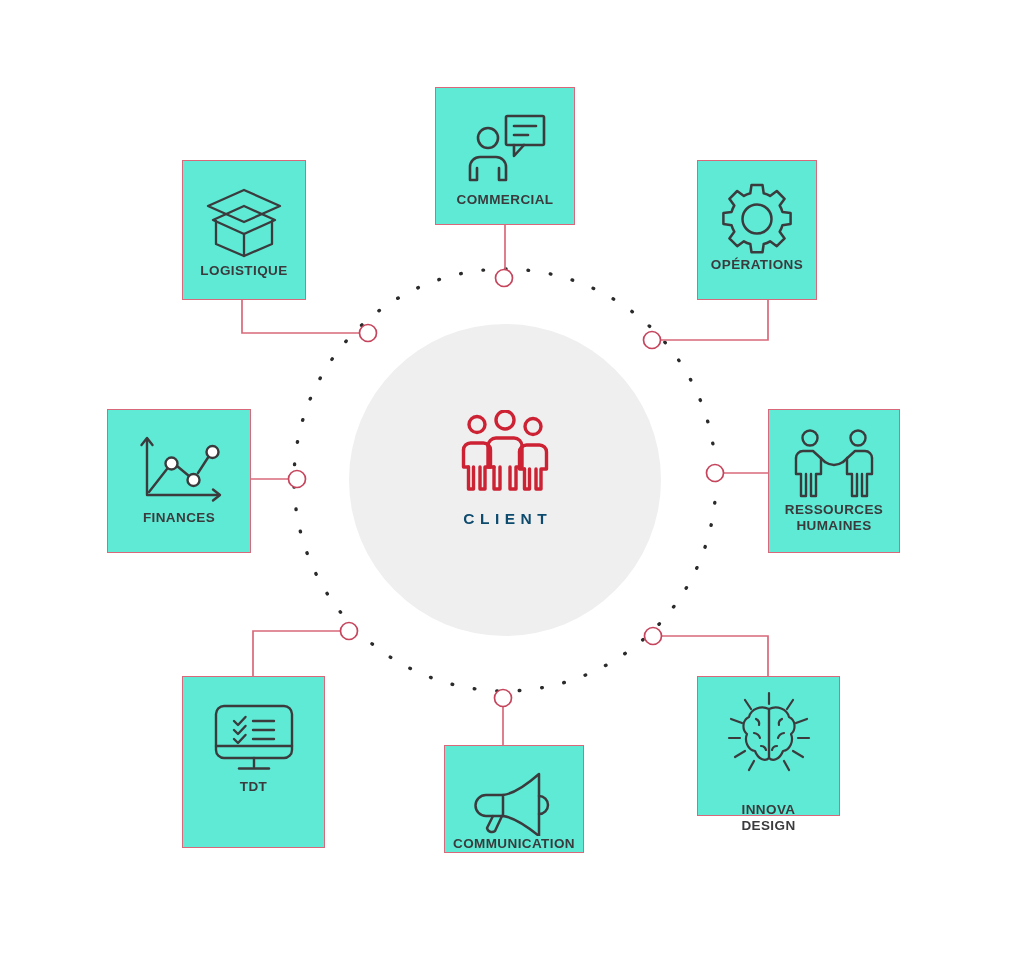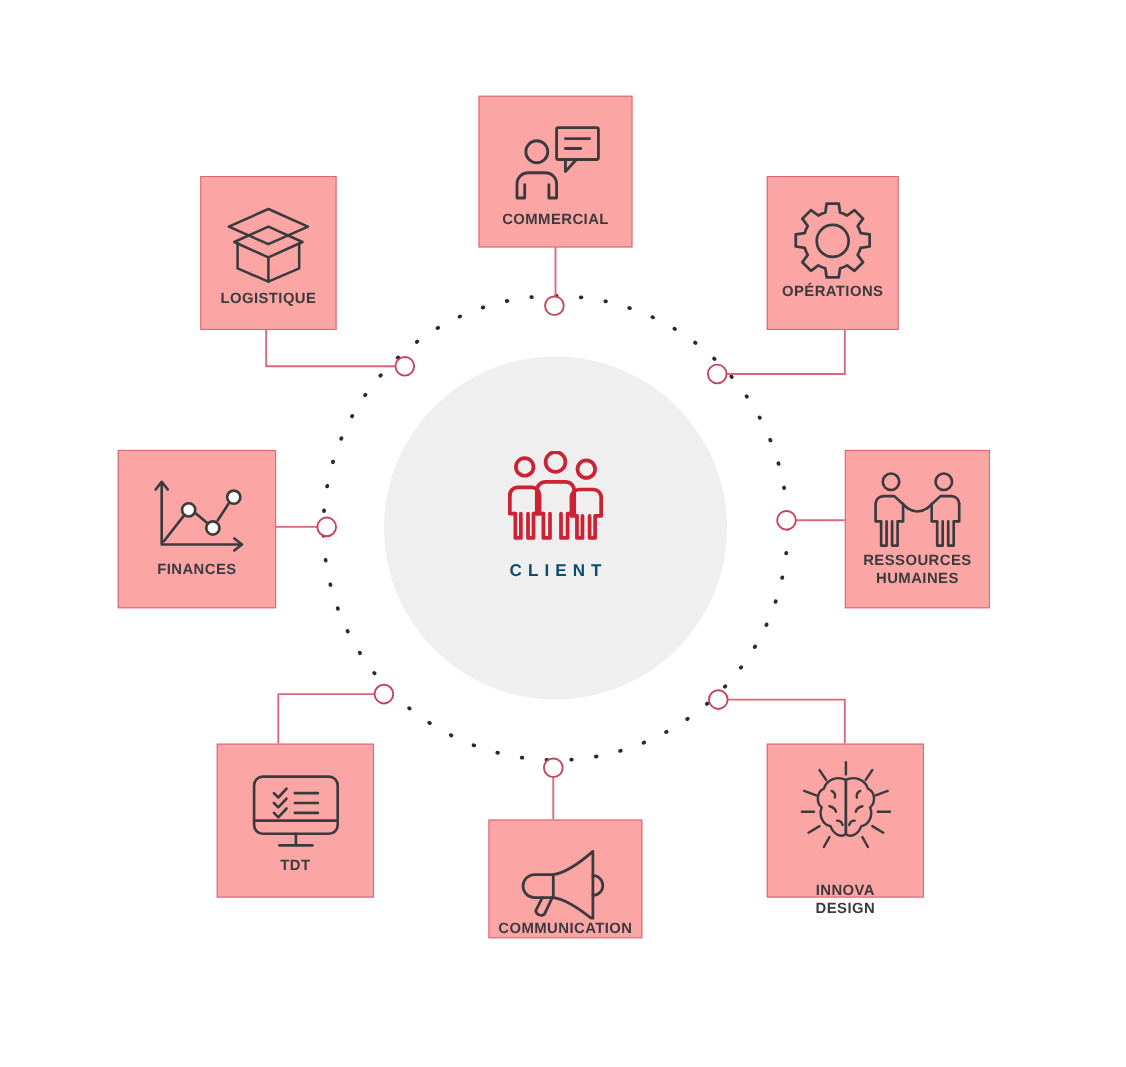--- a/index.html
+++ b/index.html
@@ -23,21 +23,21 @@
     position: absolute;
     left: 0; top: 0;
     width: 1024px;
     height: 970px;
     pointer-events: none;
   }
   .node-box {
     position: absolute;
     box-sizing: border-box;
     border: 1.4px solid #d9697a;
-    background: #fca5a5;
+    background: #5eead4;
     display: flex;
     flex-direction: column;
     align-items: center;
     justify-content: flex-start;
     z-index: 3;
   }
   .node-icon {
     display: flex;
     align-items: center;
     justify-content: center;
@@ -207,21 +207,21 @@
         <path d="M44 31 L56 41"></path>
         <path d="M65 38 L76 21"></path>
         <circle cx="38.5" cy="28.5" r="6" fill="#ffffff"></circle>
         <circle cx="60.5" cy="45" r="6" fill="#ffffff"></circle>
         <circle cx="79.5" cy="17" r="6" fill="#ffffff"></circle>
       </svg>
     </div>
     <div class="node-label">FINANCES</div>
   </div>
 
-  <div class="node-box" style="left:197px; top:676px; width:143px; height:140px; padding-top:22px;">
+  <div class="node-box" style="left:182px; top:676px; width:143px; height:172px; padding-top:22px;">
     <div class="node-icon" style="height:80px;">
       <svg width="84" height="72" viewBox="0 0 84 72" fill="none" stroke="#3b3b3e" stroke-width="2.4" stroke-linejoin="round" stroke-linecap="round">
         <rect x="4" y="3" width="76" height="52" rx="8"></rect>
         <line x1="4" y1="43" x2="80" y2="43"></line>
         <line x1="42" y1="55" x2="42" y2="64"></line>
         <line x1="27" y1="65.5" x2="57" y2="65.5"></line>
         <path d="M22 18 l4 4 l7.5-8"></path>
         <path d="M22 27 l4 4 l7.5-8"></path>
         <path d="M22 36 l4 4 l7.5-8"></path>
         <line x1="41" y1="18" x2="62" y2="18"></line>

